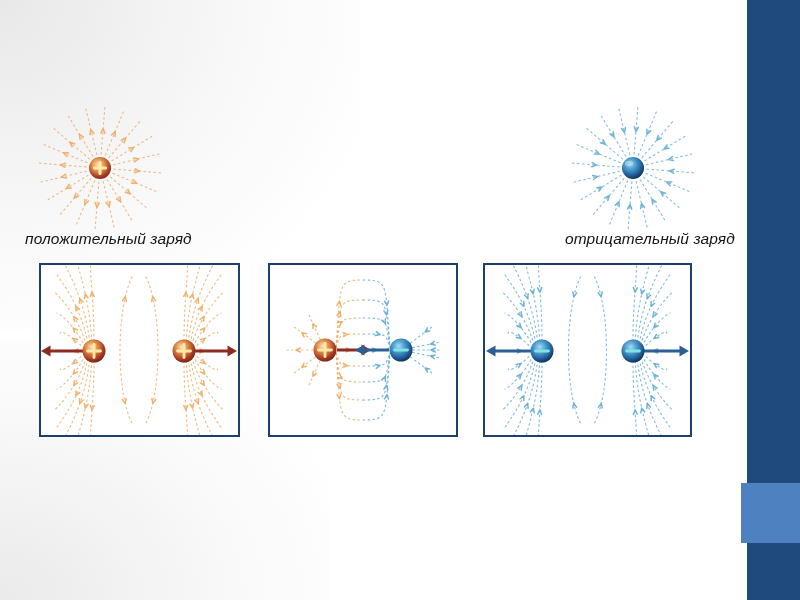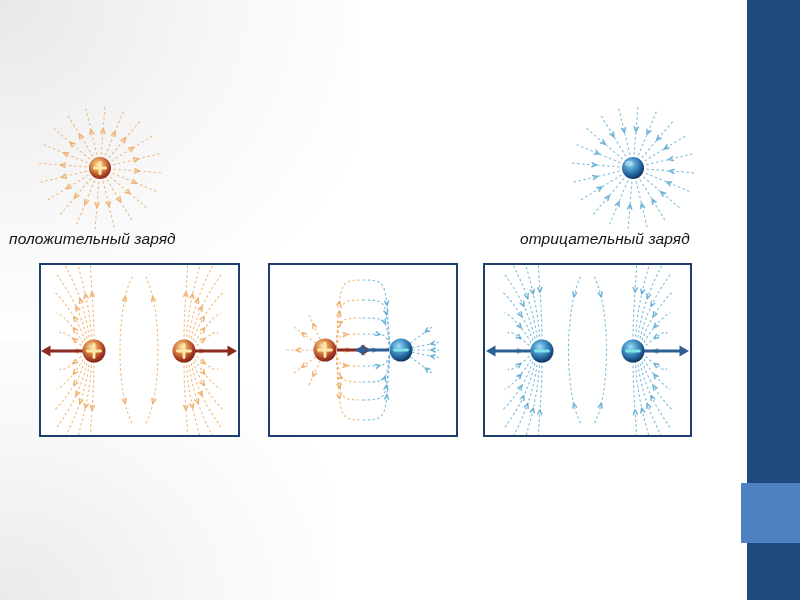--- a/index.html
+++ b/index.html
@@ -60,23 +60,24 @@
   #hero-negative { left: 558px; top: 98px; }
 
   .caption {
     position: absolute;
     font-family: "Liberation Sans", sans-serif;
     font-style: italic;
     font-size: 15.5px;
     color: #141414;
     white-space: nowrap;
     letter-spacing: 0.1px;
+    margin-left: 16px;
   }
   #caption-positive { left: 9px;  top: 230px; }
-  #caption-negative { left: 520px; top: 230px; }
+  #caption-negative { left: 549px; top: 230px; }
 
   
   .panel {
     position: absolute;
     border: 2px solid #1c3f6e;
     background: #ffffff;
     box-sizing: border-box;
   }
   #panel-pp { left: 39px;  top: 263px; width: 201px; height: 174px; }
   #panel-pn { left: 268px; top: 263px; width: 190px; height: 174px; }

